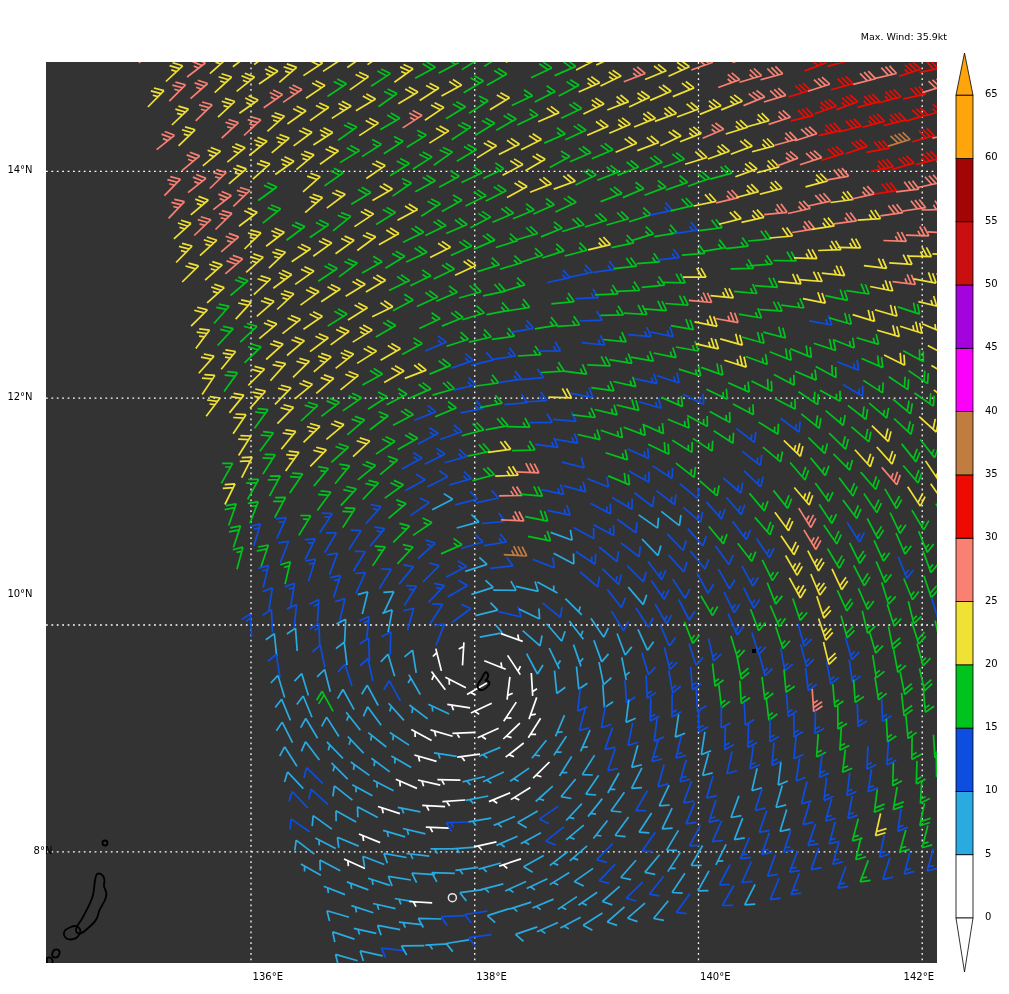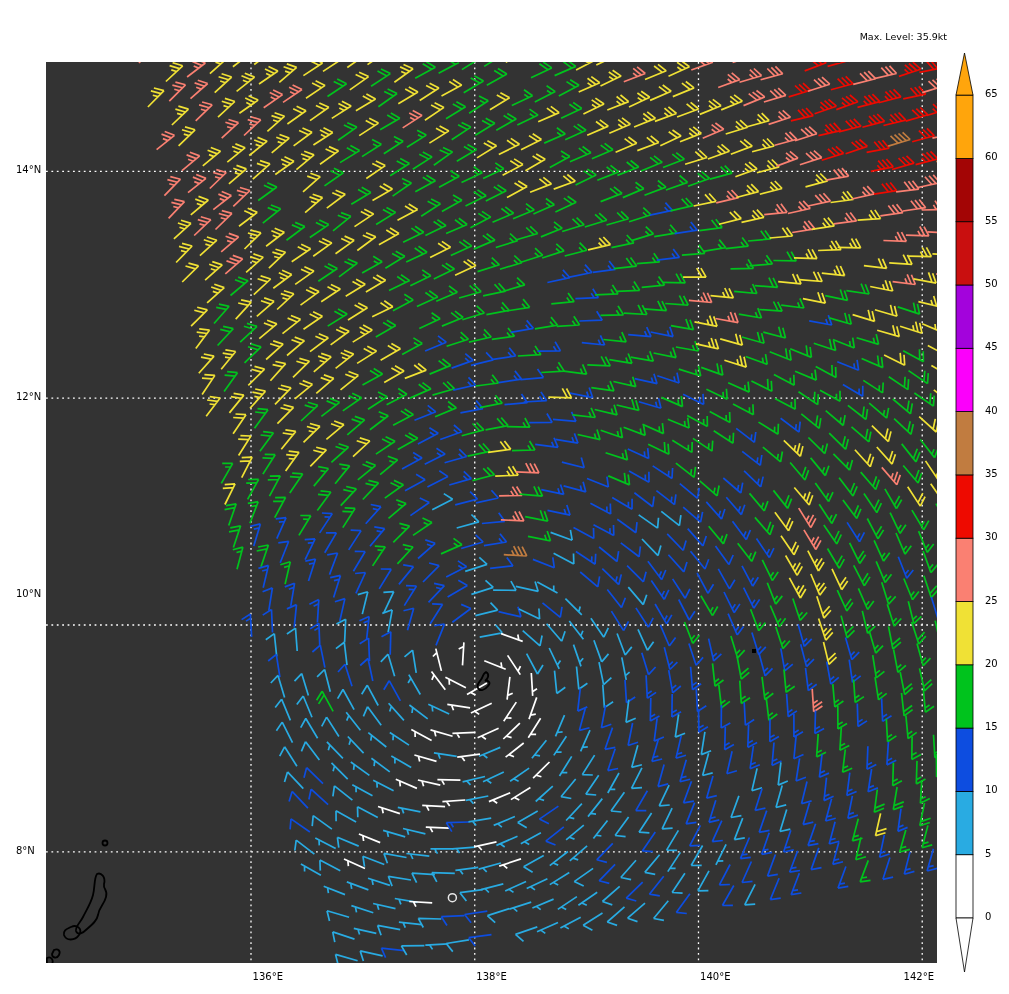--- a/index.html
+++ b/index.html
@@ -4,29 +4,29 @@
 <style>
   html,body{margin:0;padding:0;background:#ffffff;}
   body{width:1009px;height:994px;position:relative;overflow:hidden;
        font-family:"DejaVu Sans","Liberation Sans",sans-serif;color:#000;}
   .page{position:absolute;inset:0;}
   .title-line{position:absolute;left:45px;font-size:13.5px;white-space:pre;}
   #title1{top:6px;}
   #title2{top:27px;}
   #maxwind{position:absolute;left:740px;width:207px;top:31px;font-size:9.5px;text-align:right;}
   svg{position:absolute;left:0;top:0;}
-  .ylab{position:absolute;left:0;width:40px;text-align:left;font-size:10px;padding-left:16px;}
+  .ylab{position:absolute;left:0;width:40px;text-align:center;font-size:10px;}
   .xlab{position:absolute;width:64px;text-align:right;font-size:10px;top:971px;}
   .cblab{position:absolute;left:985px;width:30px;text-align:left;font-size:10px;}
 </style>
 </head>
 <body>
 
 <div class="page">
-  <div id="maxwind">Max. Level: 35.9kt</div>
+  <div id="maxwind">Max. Wind: 35.9kt</div>
   <svg id="chart" width="1009" height="994">
       <rect x="46" y="62" width="891" height="901" fill="#333333"></rect>
       <clipPath id="plotclip">
         <rect x="46" y="62" width="891" height="901"></rect>
       </clipPath>
       <g stroke="#ffffff" stroke-width="1.3" stroke-dasharray="1.8 3.6">
         <line x1="46" y1="171.39999999999998" x2="937" y2="171.39999999999998"></line>
         <line x1="46" y1="398.2" x2="937" y2="398.2"></line>
         <line x1="46" y1="625" x2="937" y2="625"></line>
         <line x1="46" y1="851.8" x2="937" y2="851.8"></line>
@@ -1236,21 +1236,21 @@
         <rect x="956" y="158.4000000000001" width="17" height="63.299999999999955" fill="#a30505" stroke="#000" stroke-width="0.8"></rect>
         <rect x="956" y="95.10000000000002" width="17" height="63.30000000000007" fill="#ffa50c" stroke="#000" stroke-width="0.8"></rect>
         <polygon points="956,95.10000000000002 964.5,53 973,95.10000000000002" fill="#ffa50c" stroke="#000" stroke-width="0.8"></polygon>
         <polygon points="956,918 964.5,972 973,918" fill="#ffffff" stroke="#000" stroke-width="0.8"></polygon>
       </g>
     </svg>
   <div id="yticks">
       <div class="ylab" style="top: 164.4px;">14°N</div>
       <div class="ylab" style="top: 391.2px;">12°N</div>
       <div class="ylab" style="top: 588px;">10°N</div>
-      <div class="ylab" style="top: 844.8px;">8°N</div>
+      <div class="ylab" style="top: 844.8px; margin-left: 23px;">8°N</div>
     </div>
   <div id="xticks">
       <div class="xlab" style="left: 219px;">136°E</div>
       <div class="xlab" style="left: 442.74px;">138°E</div>
       <div class="xlab" style="left: 666.48px;">140°E</div>
       <div class="xlab" style="left: 870px;">142°E</div>
     </div>
   <div id="cbticks">
       <div class="cblab" style="top: 911px;">0</div>
       <div class="cblab" style="top: 847.7px;">5</div>

